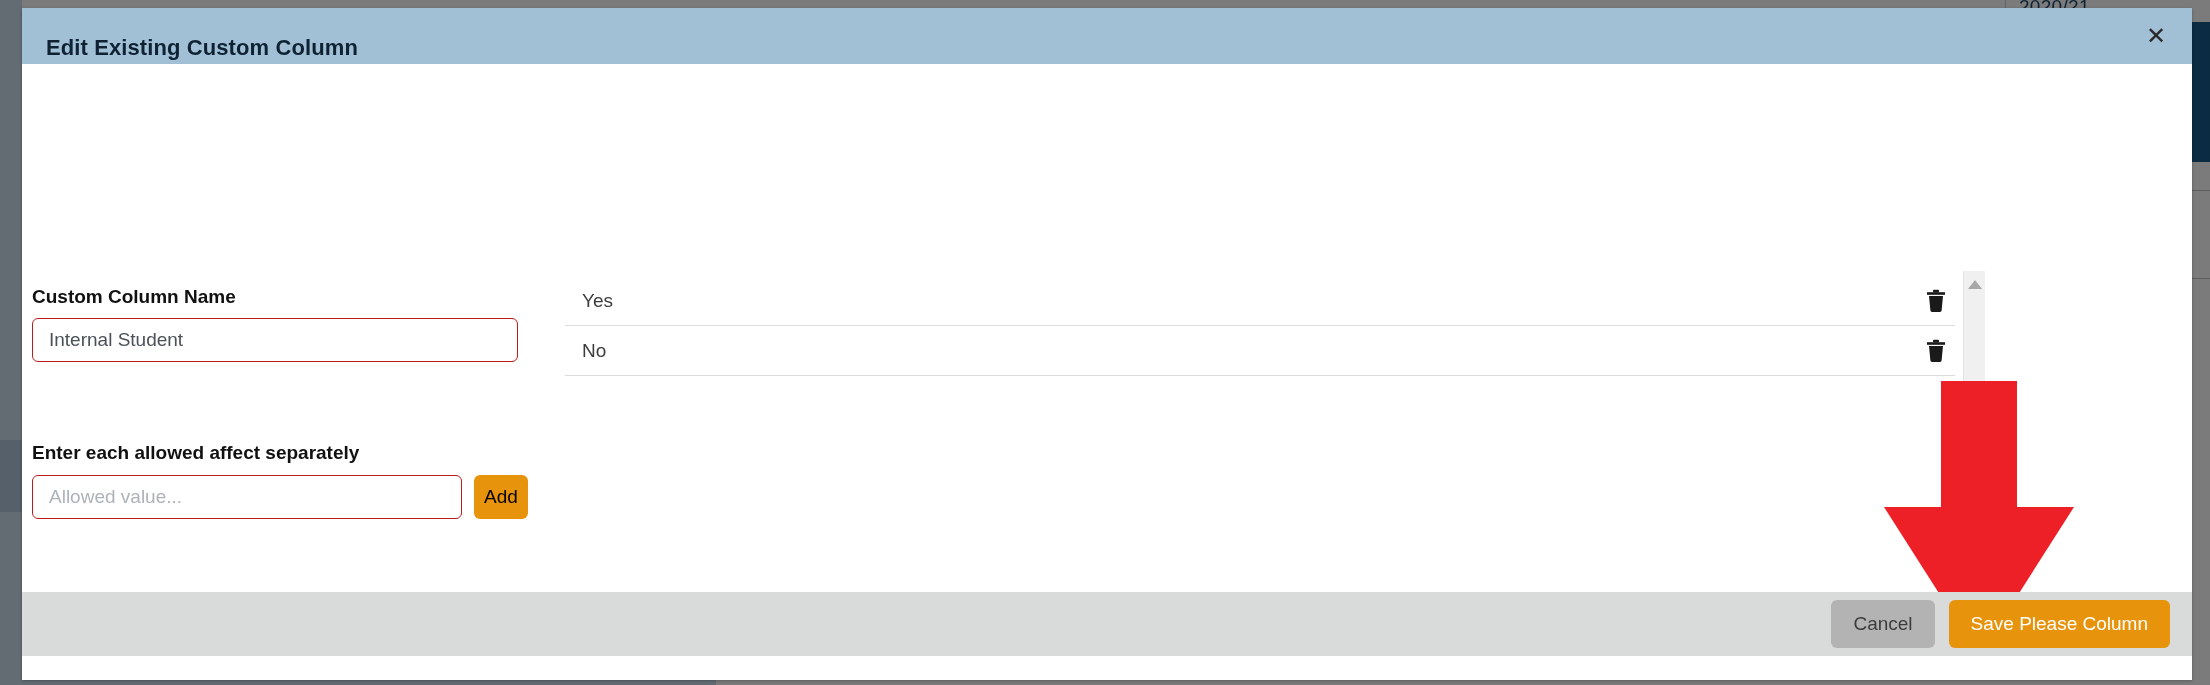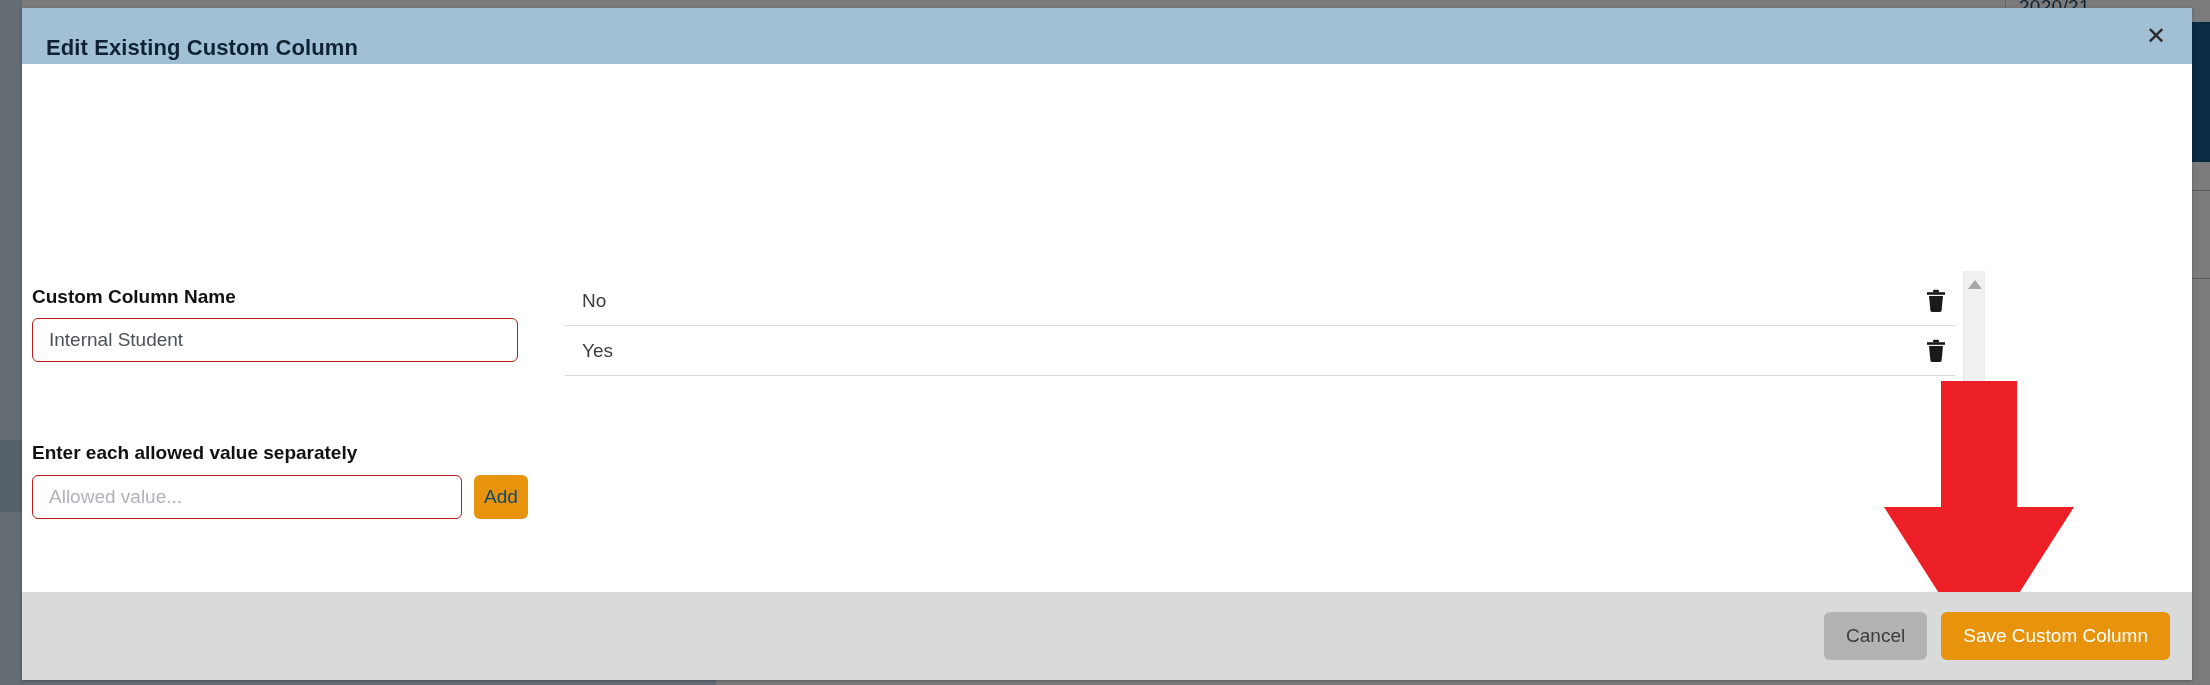--- a/index.html
+++ b/index.html
@@ -188,21 +188,21 @@
   }
   .text-input::placeholder { color: #adb3b9; }
 
   .btn-add {
     position: absolute;
     left: 452px; top: 411px;
     width: 54px; height: 44px;
     background: #e8930c;
     border: none;
     border-radius: 6px;
-    color: #0c4a6e;
+    color: #000000;
     font-size: 19px;
     font-family: "Liberation Sans", sans-serif;
     cursor: pointer;
     line-height: 44px;
     text-align: center;
     padding: 0;
   }
 
   
   .values-list {
@@ -262,21 +262,21 @@
     position: absolute;
     left: 1862px;
     top: 317px;
     width: 190px;
     height: 275px;
     pointer-events: none;
   }
 
   .modal-footer {
     position: relative;
-    height: 88px;
+    height: 64px;
     background: #d9dbdb;
     display: flex;
     align-items: center;
     justify-content: flex-end;
     box-sizing: border-box;
     padding-right: 22px;
     gap: 14px;
   }
   .btn-cancel {
     background: #b3b3b3;
@@ -329,58 +329,58 @@
       <div class="modal-title">Edit Existing Custom Column</div>
       <div class="modal-close">✕</div>
     </div>
 
     <div class="modal-body">
 
 
       <div class="field-label lbl-name">Custom Column Name</div>
       <input class="text-input input-name" type="text" value="Internal Student" style="">
 
-      <div class="field-label lbl-allowed">Enter each allowed value separately</div>
+      <div class="field-label lbl-allowed">Enter each allowed affect separately</div>
       <input class="text-input input-allowed" type="text" placeholder="Allowed value..." style="">
       <button class="btn-add">Add</button>
 
       <div class="values-list">
+        <div class="value-row">
+          <span class="value-text">Yes</span>
+          <span class="value-delete">
+            <svg width="22" height="24" viewBox="0 0 22 24" aria-hidden="true">
+              <rect x="2" y="3.2" width="18" height="2.6" fill="#1a1a1a"></rect>
+              <rect x="8" y="0.8" width="6" height="2.6" rx="1" fill="#1a1a1a"></rect>
+              <path d="M4 7 h14 l-1.4 14.6 a1.6 1.6 0 0 1 -1.6 1.4 h-8 a1.6 1.6 0 0 1 -1.6 -1.4 Z" fill="#1a1a1a"></path>
+            </svg>
+          </span>
+        </div>
         <div class="value-row">
           <span class="value-text">No</span>
           <span class="value-delete">
             <svg width="22" height="24" viewBox="0 0 22 24" aria-hidden="true">
               <rect x="2" y="3.2" width="18" height="2.6" fill="#1a1a1a"></rect>
               <rect x="8" y="0.8" width="6" height="2.6" rx="1" fill="#1a1a1a"></rect>
               <path d="M4 7 h14 l-1.4 14.6 a1.6 1.6 0 0 1 -1.6 1.4 h-8 a1.6 1.6 0 0 1 -1.6 -1.4 Z" fill="#1a1a1a"></path>
             </svg>
           </span>
         </div>
-        <div class="value-row">
-          <span class="value-text">Yes</span>
-          <span class="value-delete">
-            <svg width="22" height="24" viewBox="0 0 22 24" aria-hidden="true">
-              <rect x="2" y="3.2" width="18" height="2.6" fill="#1a1a1a"></rect>
-              <rect x="8" y="0.8" width="6" height="2.6" rx="1" fill="#1a1a1a"></rect>
-              <path d="M4 7 h14 l-1.4 14.6 a1.6 1.6 0 0 1 -1.6 1.4 h-8 a1.6 1.6 0 0 1 -1.6 -1.4 Z" fill="#1a1a1a"></path>
-            </svg>
-          </span>
-        </div>
       </div>
 
       <div class="vscroll">
         <div class="arrow arrow-up"></div>
         <div class="arrow arrow-down"></div>
       </div>
 
       <svg class="red-arrow" viewBox="0 0 190 275">
         <polygon points="57,0 133,0 133,126 190,126 95,275 0,126 57,126" fill="#ee2027"></polygon>
       </svg>
 
     </div>
 
     <div class="modal-footer">
       <button class="btn-cancel">Cancel</button>
-      <button class="btn-save">Save Custom Column</button>
+      <button class="btn-save">Save Please Column</button>
     </div>
 
   </div>
 
 </div>
 
 </body></html>

